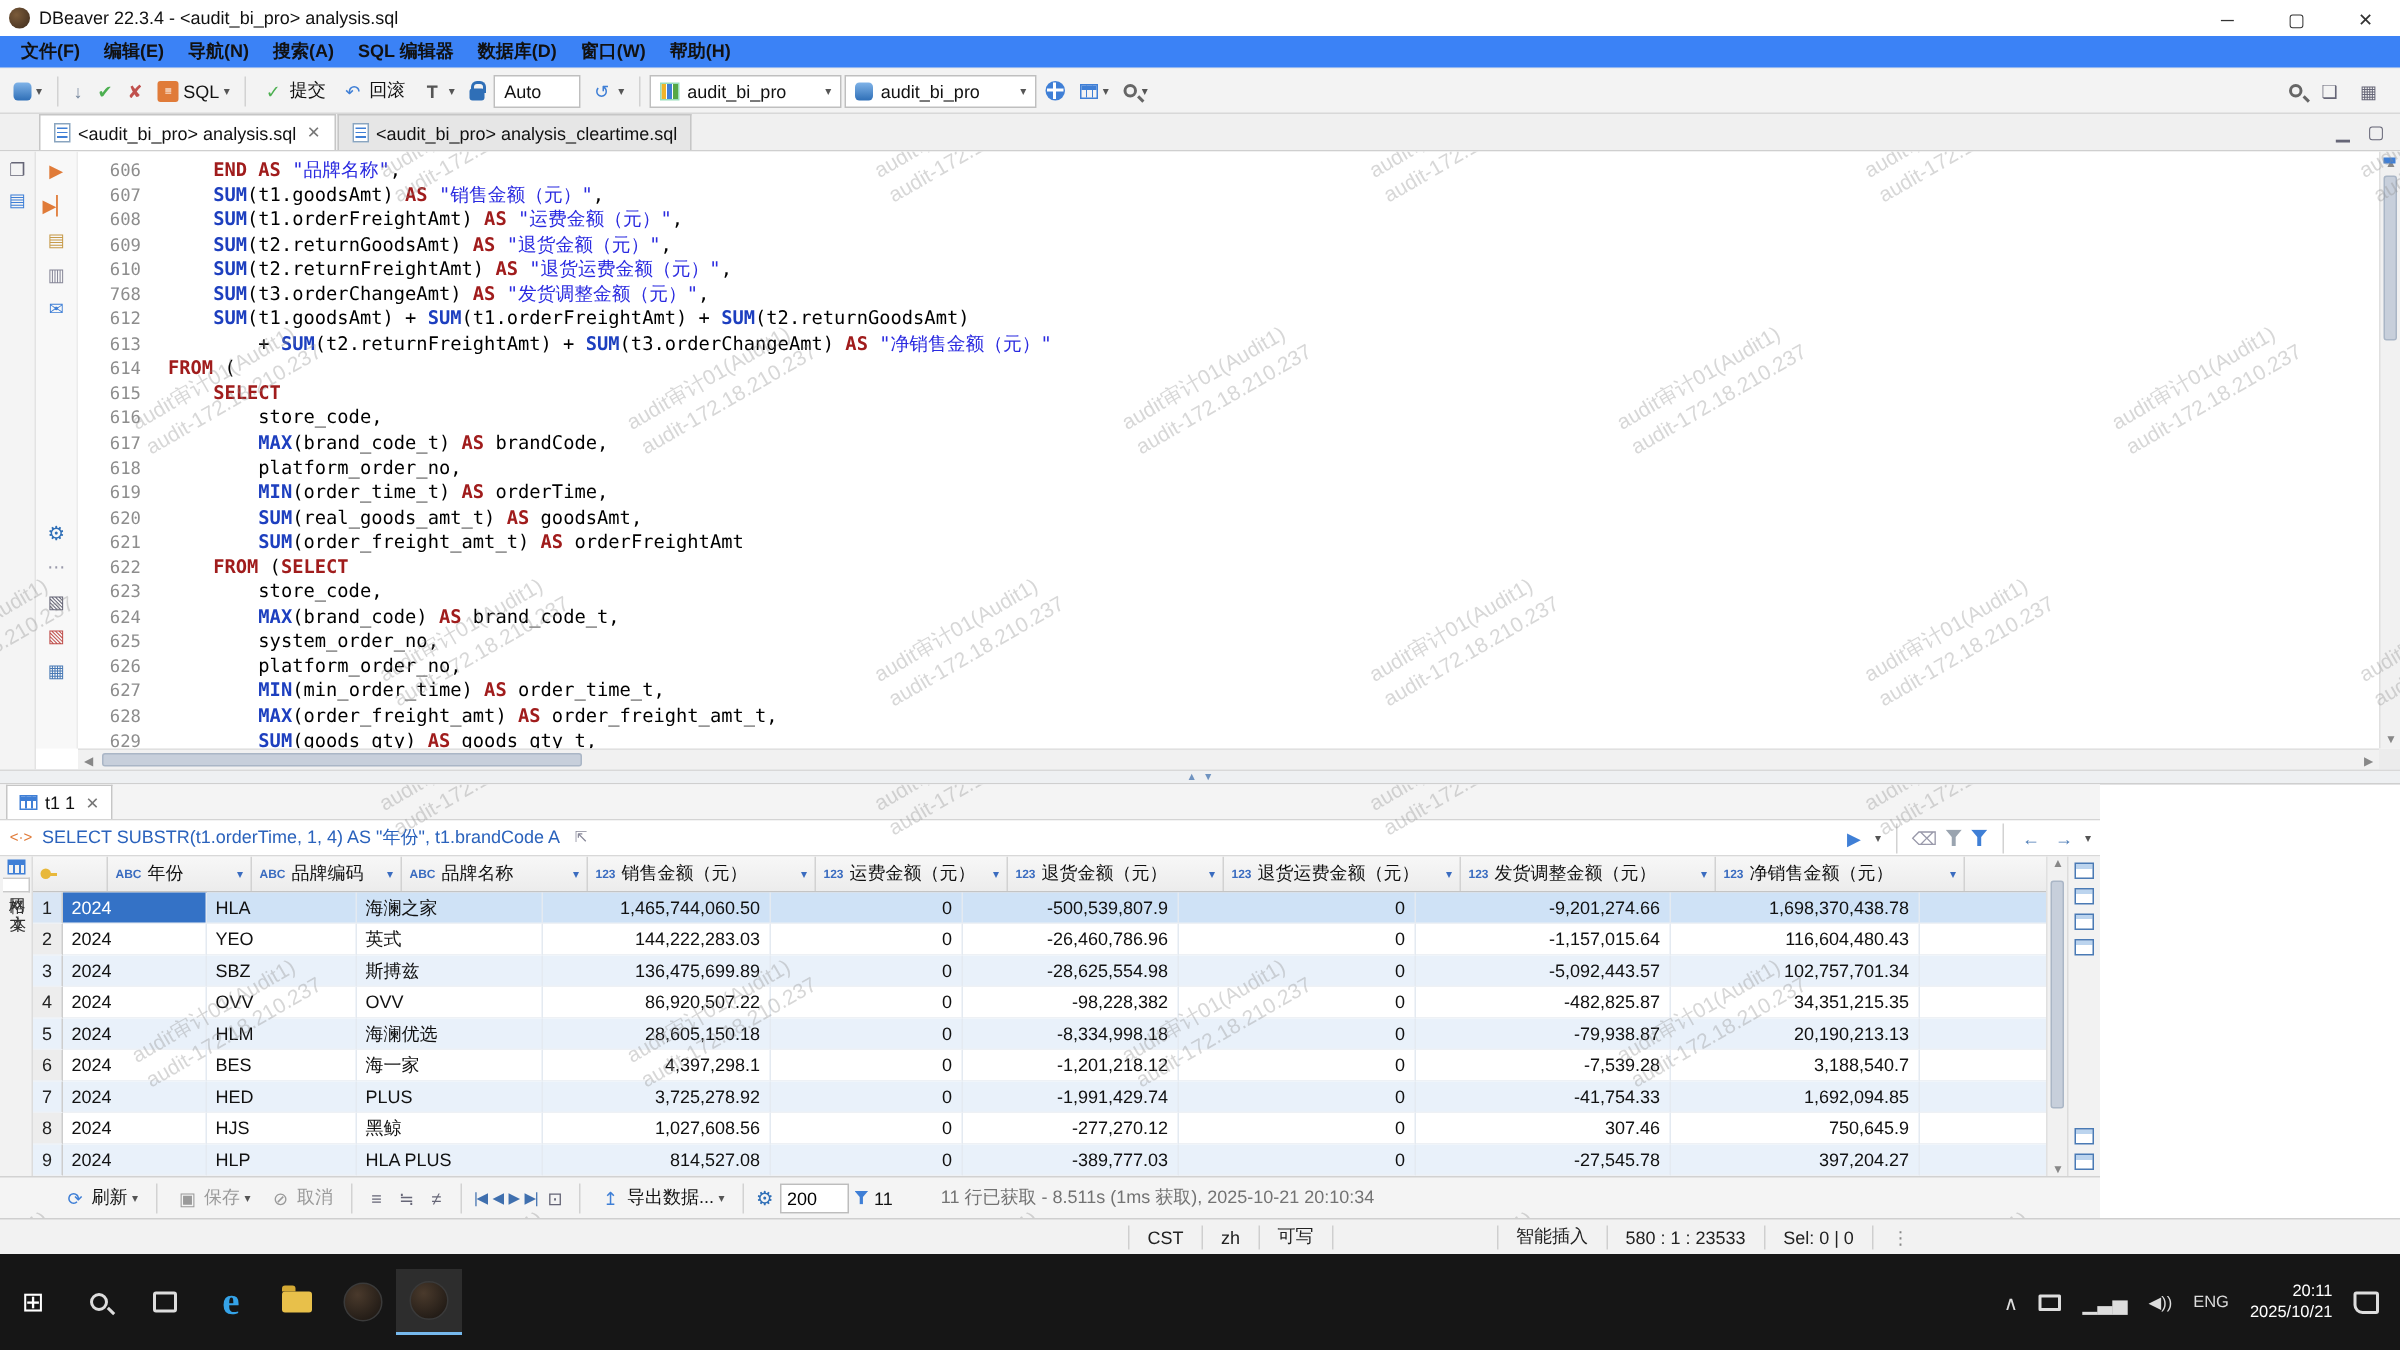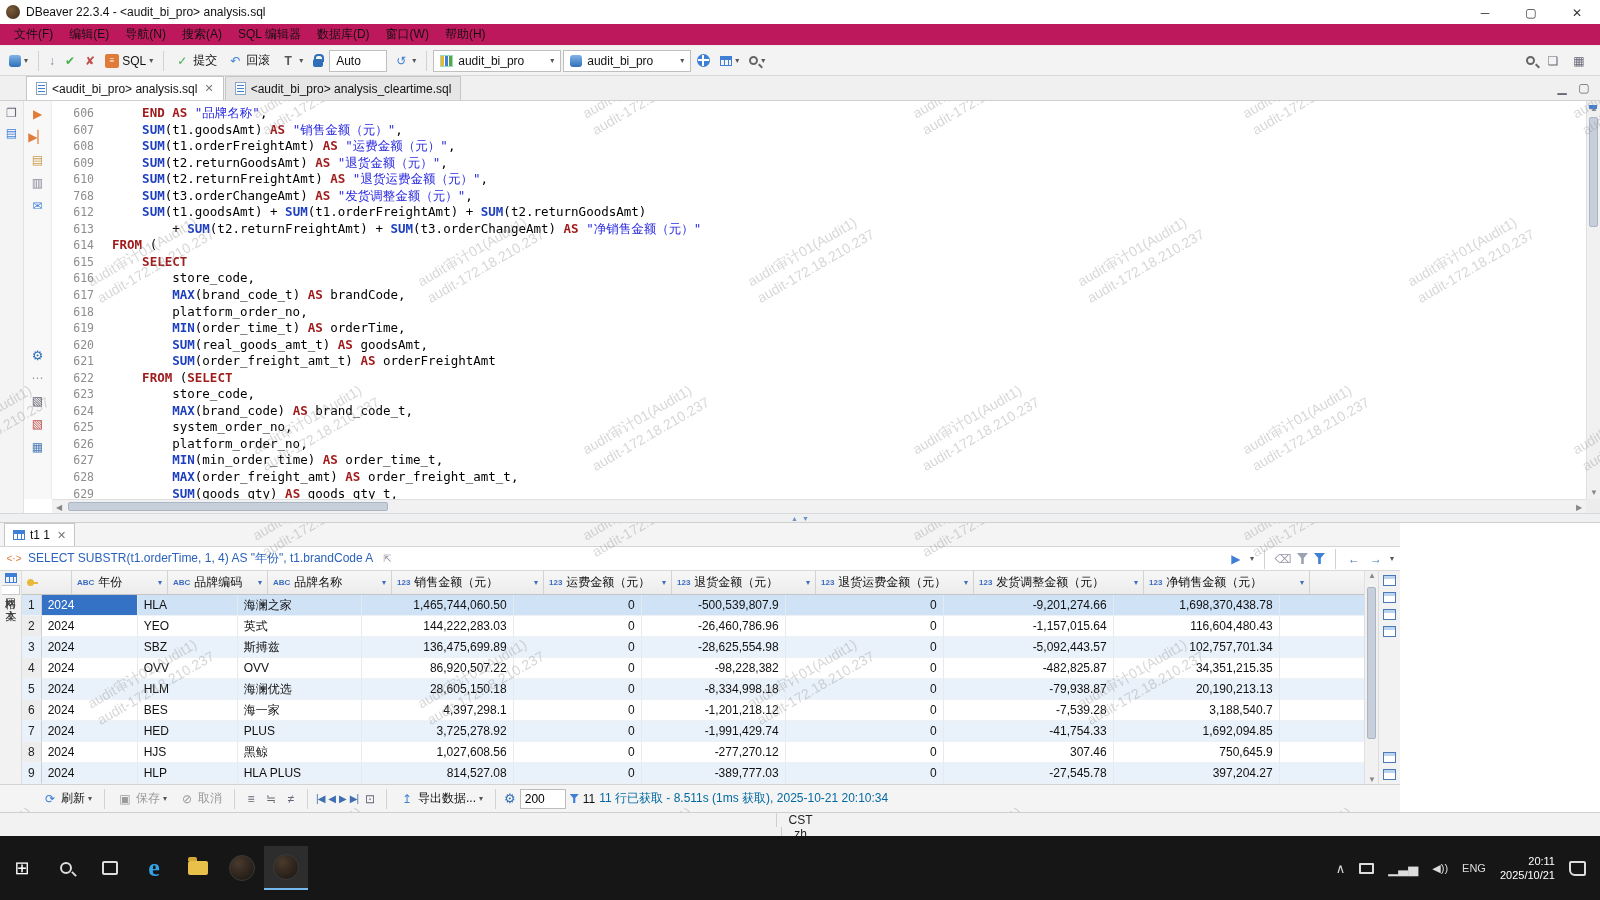--- a/index.html
+++ b/index.html
@@ -5,21 +5,21 @@
   *{margin:0;padding:0;box-sizing:border-box;}
   html,body{background:#000;}
   body{font-family:"Liberation Sans",sans-serif;font-size:12px;color:#111;}
   .screen{position:relative;width:1600px;height:900px;background:#fff;overflow:hidden;}
 
   
   .titlebar{position:absolute;top:0;left:0;right:0;height:24px;background:#fff;display:flex;align-items:center;padding-left:6px;gap:6px;}
   .app-ic{width:14px;height:14px;border-radius:50%;background:radial-gradient(circle at 35% 35%,#7b5b3a,#3d2b1c);flex:0 0 auto;}
   .win-btns{position:absolute;right:0;top:0;height:26px;display:flex;}
   .win-btn{width:46px;height:26px;display:flex;align-items:center;justify-content:center;color:#333;font-size:12px;}
-  .menubar{position:absolute;top:24px;left:0;right:0;height:22px;background:#be185d;display:flex;align-items:center;padding-left:6px;border-bottom:1px solid #ececec;}
+  .menubar{position:absolute;top:24px;left:0;right:0;height:22px;background:#3b82f6;display:flex;align-items:center;padding-left:6px;border-bottom:1px solid #ececec;font-weight:bold;}
   .menu-item{padding:3px 8px;white-space:nowrap;}
   .toolbar{position:absolute;top:46px;left:0;right:0;height:30px;background:#f3f3f3;border-bottom:1px solid #d8d8d8;display:flex;align-items:center;padding:0 5px;gap:2px;}
   .tb-sep{width:1px;height:20px;background:#d2d2d2;margin:0 4px;flex:0 0 auto;}
   .tb-btn{height:24px;display:flex;align-items:center;gap:3px;padding:0 4px;border-radius:3px;white-space:nowrap;}
   .caret{color:#555;font-size:8px;line-height:1;}
   .combo{height:22px;background:#fff;border:1px solid #bfbfbf;display:flex;align-items:center;gap:5px;padding:0 6px;white-space:nowrap;}
   .ic{display:inline-flex;align-items:center;justify-content:center;width:16px;height:16px;font-size:12px;line-height:1;}
   .db-cyl{width:12px;height:12px;border-radius:3px;background:linear-gradient(#7fb3e8,#2f6fb7);}
   .bars-ic{width:13px;height:12px;background:linear-gradient(90deg,#f0b429 0 28%,#fff 28% 36%,#3f7fd6 36% 64%,#fff 64% 72%,#56a846 72% 100%);border:1px solid #9db;}
   .globe-ic{width:13px;height:13px;border-radius:50%;background:#3f7fd6;position:relative;}
@@ -100,28 +100,28 @@
   .g-row.sel .rownum{background:#d9e6f5;}
   .g-c.sel-cell{background:#3472c6 !important;color:#fff;}
   .grid-vscroll{position:absolute;right:22px;top:0;bottom:0;width:14px;background:#f1f1f1;border-left:1px solid #e0e0e0;}
   .gthumb{position:absolute;left:2px;right:2px;top:16px;height:152px;background:#c7cfdb;border:1px solid #aab6c6;border-radius:2px;}
   .res-right{position:absolute;right:0;top:0;bottom:0;width:22px;background:#f2f2f2;border-left:1px solid #dcdcdc;display:flex;flex-direction:column;align-items:center;padding-top:4px;gap:6px;}
   .sq-ic{width:13px;height:11px;border:1px solid #4a7ab5;background:linear-gradient(#bcd4ee 0 3px,#fff 3px);}
   .res-toolbar{position:absolute;left:0;right:0;bottom:0;height:28px;background:#f4f4f4;border-top:1px solid #d2d2d2;display:flex;align-items:center;padding-left:38px;gap:4px;white-space:nowrap;}
   .dis{color:#9a9a9a;}
   .nav-g{color:#3f6fae;font-size:10px;letter-spacing:-1px;}
   .fetch-input{width:46px;height:20px;border:1px solid #bdbdbd;background:#fff;padding:0 4px;font-size:12px;font-family:"Liberation Sans",sans-serif;}
-  .res-status{color:#0369a1;}
+  .res-status{margin-left:28px;color:#737373;}
 
   
   .wm-layer{position:absolute;inset:0;pointer-events:none;overflow:hidden;}
   .wm{position:absolute;white-space:pre;transform:rotate(-30deg);color:rgba(145,145,145,.36);font-size:14px;line-height:19px;}
 
   
-  .statusbar{position:absolute;top:812px;left:0;width:1600px;height:24px;background:#f2f2f2;border-top:1px solid #cfcfcf;display:flex;align-items:center;font-size:12px;color:#222;flex-direction:column;}
+  .statusbar{position:absolute;top:812px;left:0;width:1600px;height:24px;background:#f2f2f2;border-top:1px solid #cfcfcf;display:flex;align-items:center;font-size:12px;color:#222;}
   .sb-spacer{width:752px;}
   .sb-item{padding:0 12px;border-left:1px solid #cfcfcf;height:16px;display:flex;align-items:center;white-space:nowrap;}
   .sb-item.wide{min-width:110px;}
 
   
   .taskbar{position:absolute;top:836px;left:0;width:1600px;height:64px;background:#161616;display:flex;align-items:center;color:#e8e8e8;}
   .tk-btn{width:44px;height:44px;display:flex;align-items:center;justify-content:center;flex:0 0 auto;}
   .tk-btn.active{background:rgba(255,255,255,.10);border-bottom:2px solid #76b9ed;}
   .start-ic{color:#fff;font-size:18px;}
   .tmag{width:12px;height:12px;border:2px solid #ddd;border-radius:50%;position:relative;}

